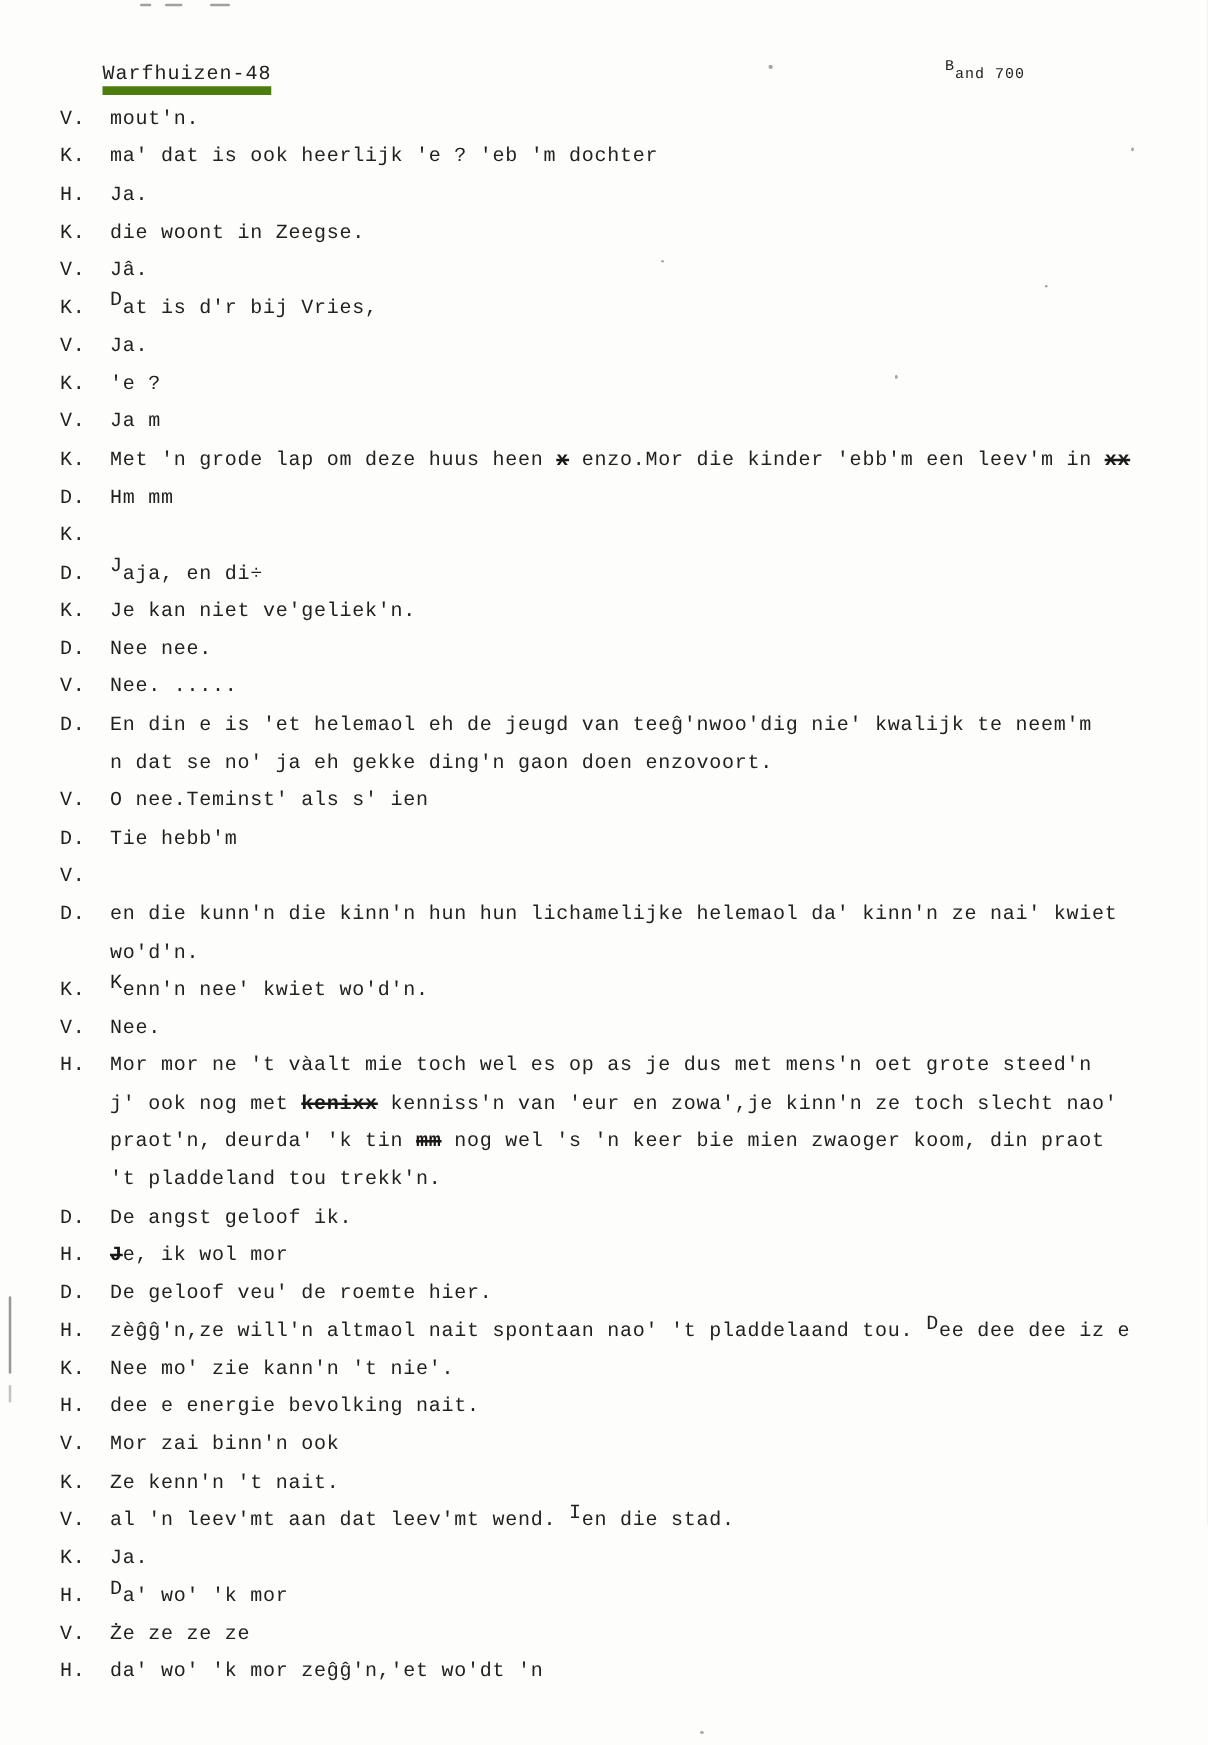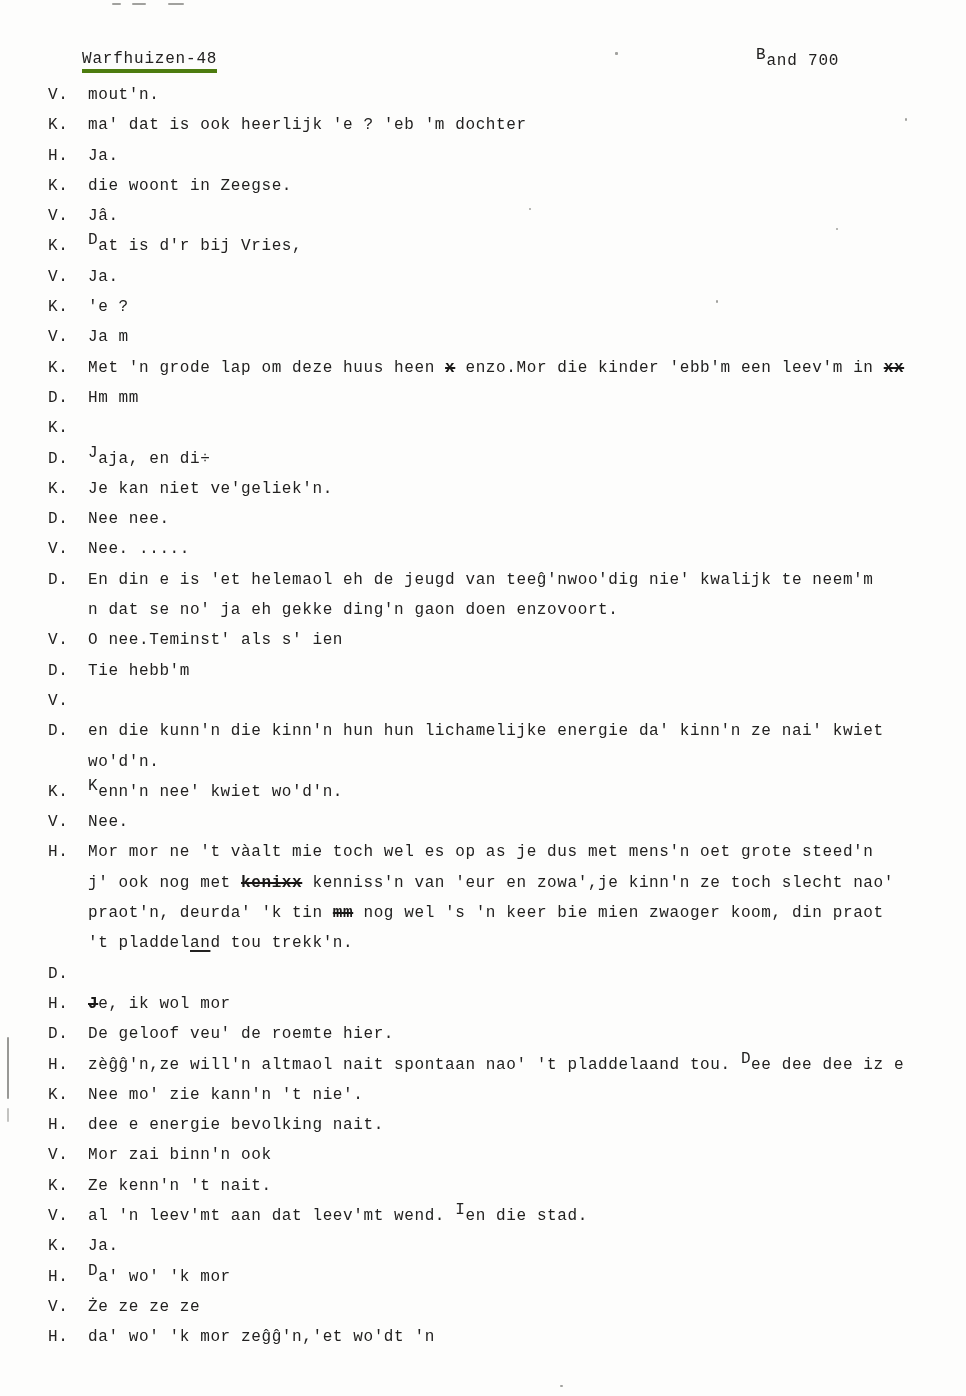--- a/index.html
+++ b/index.html
@@ -15,45 +15,44 @@
     overflow: hidden;
     font-family: "Liberation Mono", "DejaVu Sans Mono", monospace;
     color: #222120;
   }
   .header-title {
     position: absolute;
     top: 50px;
     left: 82px;
     font-size: 16px;
     letter-spacing: 0.8px;
-    border-bottom: 4px solid #4d7c0f;
+    border-bottom: 7px solid #4d7c0f;
     padding-bottom: 1px;
     white-space: pre;
   }
   .header-band {
     position: absolute;
     top: 52px;
     left: 756px;
-    font-size: 16px;
+    font-size: 12px;
     letter-spacing: 0.8px;
     white-space: pre;
   }
   .st-sup {
     position: relative;
     top: -6px;
   }
   .st-strike {
     position: relative;
     font-weight: bold;
     text-decoration: line-through;
     text-decoration-thickness: 2px;
     color: #1a1918;
   }
   .st-underline {
-    text-decoration: underline;
     text-underline-offset: 3px;
     text-decoration-thickness: 1.5px;
   }
   .transcript {
     position: absolute;
     top: 80px;
     left: 48px;
     right: 10px;
   }
   .line {
@@ -102,29 +101,29 @@
       <div class="line"><span class="speaker">K.</span></div>
       <div class="line"><span class="speaker">D.</span><span class="content"><span class="st-sup">J</span><span>aja, en di÷</span></span></div>
       <div class="line"><span class="speaker">K.</span><span class="content"><span>Je kan niet ve'geliek'n.</span></span></div>
       <div class="line"><span class="speaker">D.</span><span class="content"><span>Nee nee.</span></span></div>
       <div class="line"><span class="speaker">V.</span><span class="content"><span>Nee. .....</span></span></div>
       <div class="line"><span class="speaker">D.</span><span class="content"><span>En din e is 'et helemaol eh de jeugd van teeĝ'nwoo'dig nie' kwalijk te neem'm</span></span></div>
       <div class="line"><span class="speaker"></span><span class="content"><span>n dat se no' ja eh gekke ding'n gaon doen enzovoort.</span></span></div>
       <div class="line"><span class="speaker">V.</span><span class="content"><span>O nee.Teminst' als s' ien</span></span></div>
       <div class="line"><span class="speaker">D.</span><span class="content"><span>Tie hebb'm</span></span></div>
       <div class="line"><span class="speaker">V.</span></div>
-      <div class="line"><span class="speaker">D.</span><span class="content"><span>en die kunn'n die kinn'n hun hun lichamelijke energie da' kinn'n ze nai' kwiet</span></span></div>
+      <div class="line"><span class="speaker">D.</span><span class="content"><span>en die kunn'n die kinn'n hun hun lichamelijke helemaol da' kinn'n ze nai' kwiet</span></span></div>
       <div class="line"><span class="speaker"></span><span class="content"><span>wo'd'n.</span></span></div>
       <div class="line"><span class="speaker">K.</span><span class="content"><span class="st-sup">K</span><span>enn'n nee' kwiet wo'd'n.</span></span></div>
       <div class="line"><span class="speaker">V.</span><span class="content"><span>Nee.</span></span></div>
       <div class="line"><span class="speaker">H.</span><span class="content"><span>Mor mor ne 't vàalt mie toch wel es op as je dus met mens'n oet grote steed'n</span></span></div>
       <div class="line"><span class="speaker"></span><span class="content"><span>j' ook nog met </span><span class="st-strike">kenixx</span><span> kenniss'n van 'eur en zowa',je kinn'n ze toch slecht nao'</span></span></div>
       <div class="line"><span class="speaker"></span><span class="content"><span>praot'n, deurda' 'k tin </span><span class="st-strike">mm</span><span> nog wel 's 'n keer bie mien zwaoger koom, din praot</span></span></div>
       <div class="line"><span class="speaker"></span><span class="content"><span>'t pladdel</span><span class="st-underline">an</span><span>d tou trekk'n.</span></span></div>
-      <div class="line"><span class="speaker">D.</span></div>
+      <div class="line"><span class="speaker">D.</span><span class="content"><span>De </span><span class="st-underline">an</span><span>gst geloof ik.</span></span></div>
       <div class="line"><span class="speaker">H.</span><span class="content"><span class="st-strike">J</span><span>e, ik wol mor</span></span></div>
       <div class="line"><span class="speaker">D.</span><span class="content"><span>De geloof veu' de roemte hier.</span></span></div>
       <div class="line"><span class="speaker">H.</span><span class="content"><span>zèĝĝ'n,ze will'n altmaol nait spontaan nao' 't pladdelaand tou. </span><span class="st-sup">D</span><span>ee dee dee iz e</span></span></div>
       <div class="line"><span class="speaker">K.</span><span class="content"><span>Nee mo' zie kann'n 't nie'.</span></span></div>
       <div class="line"><span class="speaker">H.</span><span class="content"><span>dee e energie bevolking nait.</span></span></div>
       <div class="line"><span class="speaker">V.</span><span class="content"><span>Mor zai binn'n ook</span></span></div>
       <div class="line"><span class="speaker">K.</span><span class="content"><span>Ze kenn'n 't nait.</span></span></div>
       <div class="line"><span class="speaker">V.</span><span class="content"><span>al 'n leev'mt aan dat leev'mt wend. </span><span class="st-sup">I</span><span>en die stad.</span></span></div>
       <div class="line"><span class="speaker">K.</span><span class="content"><span>Ja.</span></span></div>
       <div class="line"><span class="speaker">H.</span><span class="content"><span class="st-sup">D</span><span>a' wo' 'k mor</span></span></div>

